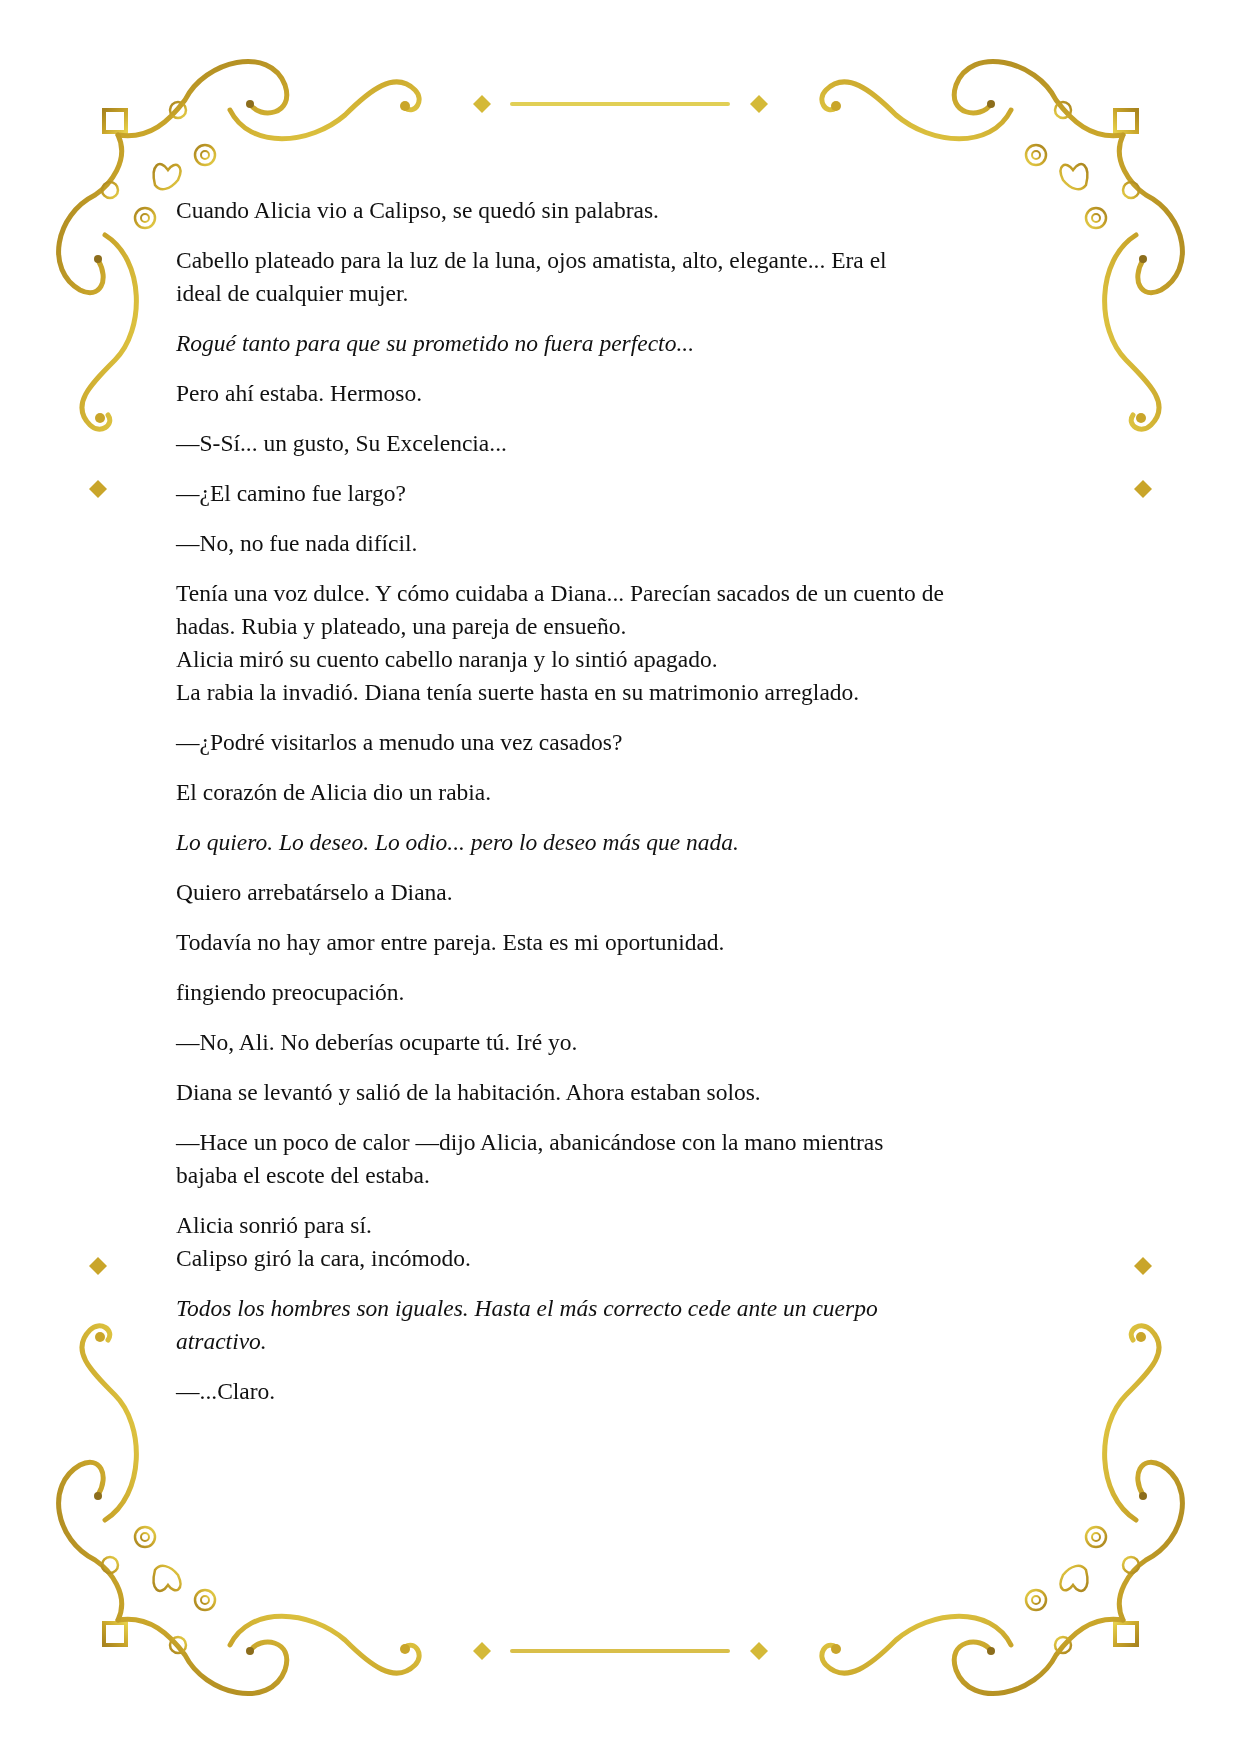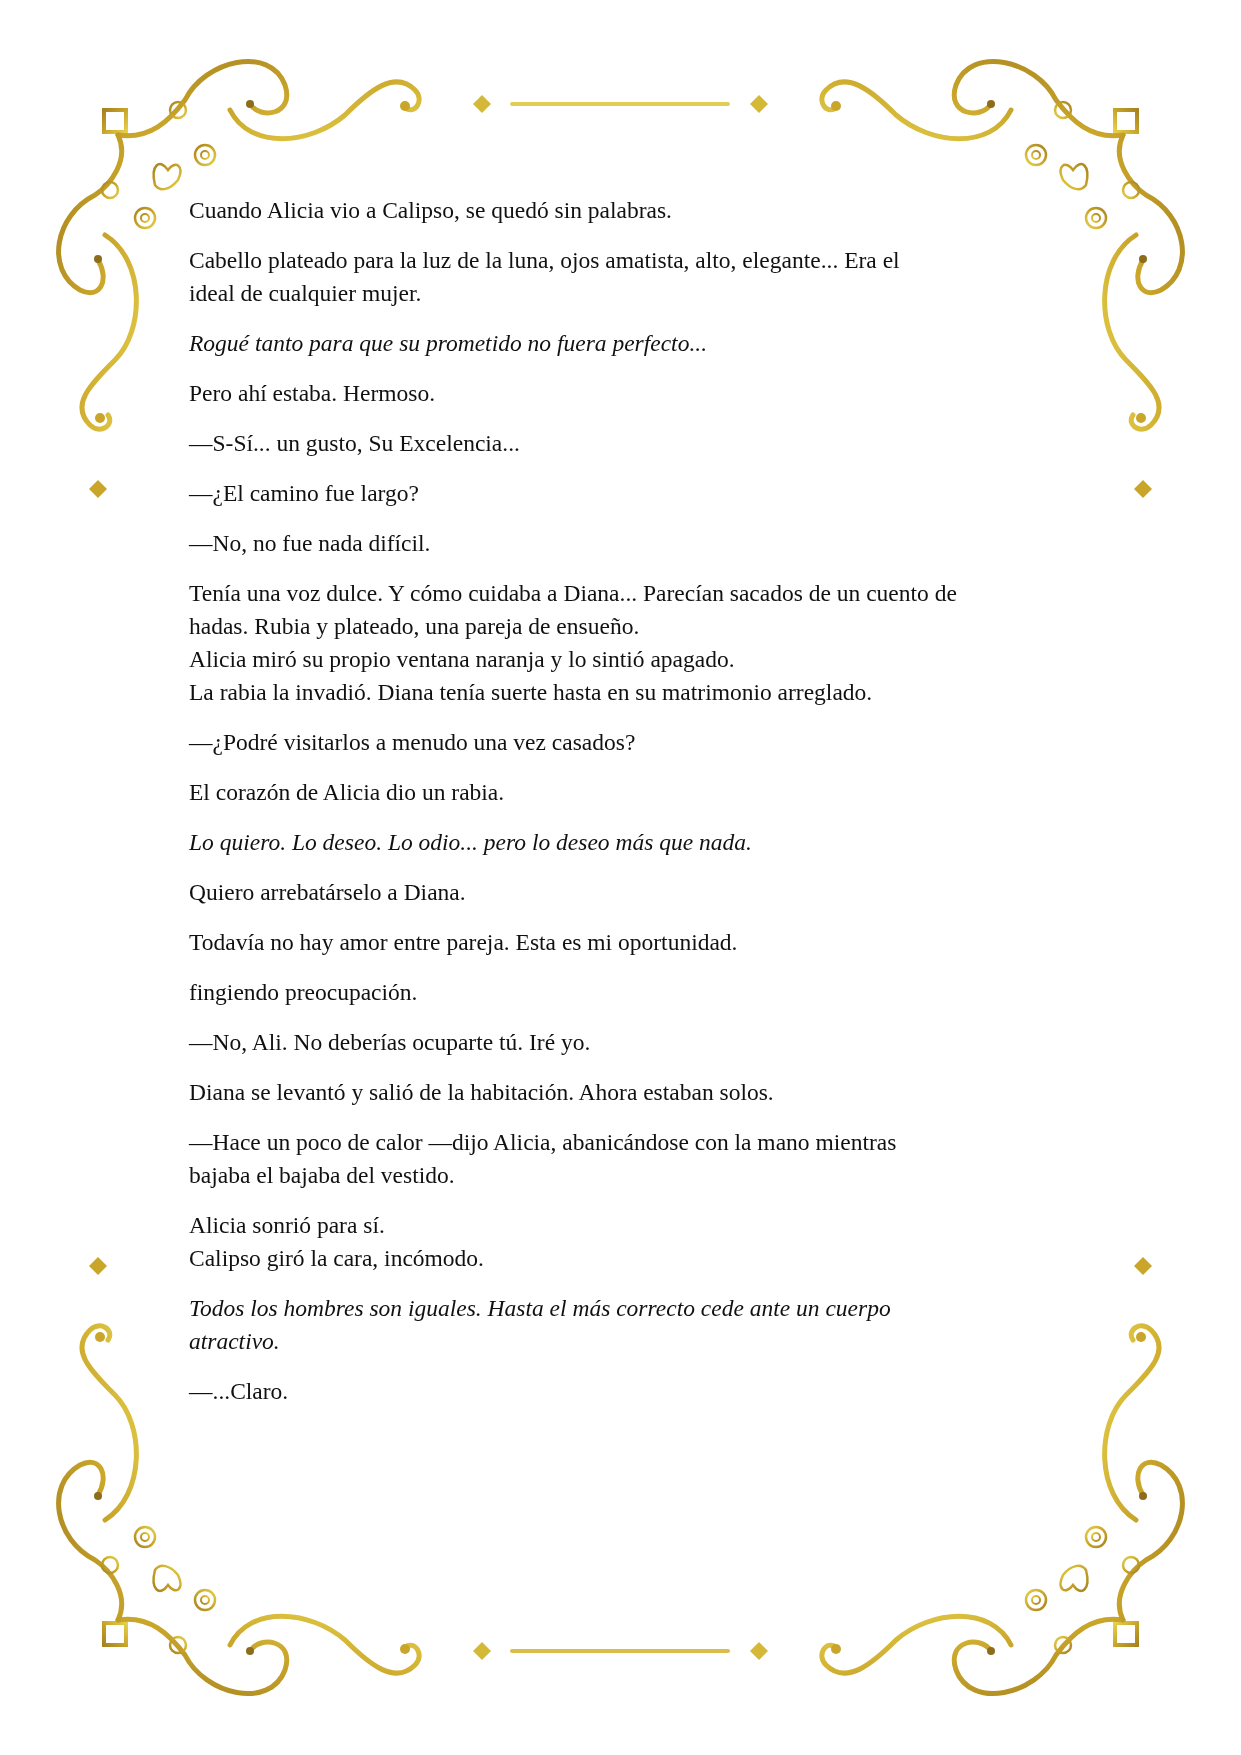--- a/index.html
+++ b/index.html
@@ -3,21 +3,21 @@
 <meta charset="utf-8">
 <style>
   html, body { margin:0; padding:0; background:#ffffff; }
   body { width:1241px; height:1755px; position:relative; overflow:hidden; }
   .frame { position:absolute; left:0; top:0; width:1241px; height:1755px; pointer-events:none; }
   .text {
     position:absolute; left:176px; top:194px; width:900px;
     font-family:"Liberation Serif","DejaVu Serif",serif;
     font-size:23.5px; color:#111111; line-height:33px;
   }
-  .text p { margin:0 0 17px 13px; }
+  .text p { margin:0 0 17px 0; }
   .text p.it { font-style:italic; }
   .text .ln { display:block; }
 </style>
 </head>
 <body>
 
 <svg class="frame" viewBox="0 0 1241 1755" xmlns="http://www.w3.org/2000/svg">
   <defs>
     <linearGradient id="g1" x1="0" y1="0" x2="1" y2="1">
       <stop offset="0" stop-color="#a8841f"></stop>
@@ -99,21 +99,21 @@
     </p>
   <p>
       <span class="ln">—¿El camino fue largo?</span>
     </p>
   <p>
       <span class="ln">—No, no fue nada difícil.</span>
     </p>
   <p>
       <span class="ln">Tenía una voz dulce. Y cómo cuidaba a Diana... Parecían sacados de un cuento de</span>
       <span class="ln">hadas. Rubia y plateado, una pareja de ensueño.</span>
-      <span class="ln">Alicia miró su propio ventana naranja y lo sintió apagado.</span>
+      <span class="ln">Alicia miró su cuento cabello naranja y lo sintió apagado.</span>
       <span class="ln">La rabia la invadió. Diana tenía suerte hasta en su matrimonio arreglado.</span>
     </p>
   <p>
       <span class="ln">—¿Podré visitarlos a menudo una vez casados?</span>
     </p>
   <p>
       <span class="ln">El corazón de Alicia dio un rabia.</span>
     </p>
   <p class="it">
       <span class="ln">Lo quiero. Lo deseo. Lo odio... pero lo deseo más que nada.</span>
@@ -128,21 +128,21 @@
       <span class="ln">fingiendo preocupación.</span>
     </p>
   <p>
       <span class="ln">—No, Ali. No deberías ocuparte tú. Iré yo.</span>
     </p>
   <p>
       <span class="ln">Diana se levantó y salió de la habitación. Ahora estaban solos.</span>
     </p>
   <p>
       <span class="ln">—Hace un poco de calor —dijo Alicia, abanicándose con la mano mientras</span>
-      <span class="ln">bajaba el bajaba del vestido.</span>
+      <span class="ln">bajaba el escote del estaba.</span>
     </p>
   <p>
       <span class="ln">Alicia sonrió para sí.</span>
       <span class="ln">Calipso giró la cara, incómodo.</span>
     </p>
   <p class="it">
       <span class="ln">Todos los hombres son iguales. Hasta el más correcto cede ante un cuerpo</span>
       <span class="ln">atractivo.</span>
     </p>
   <p>

